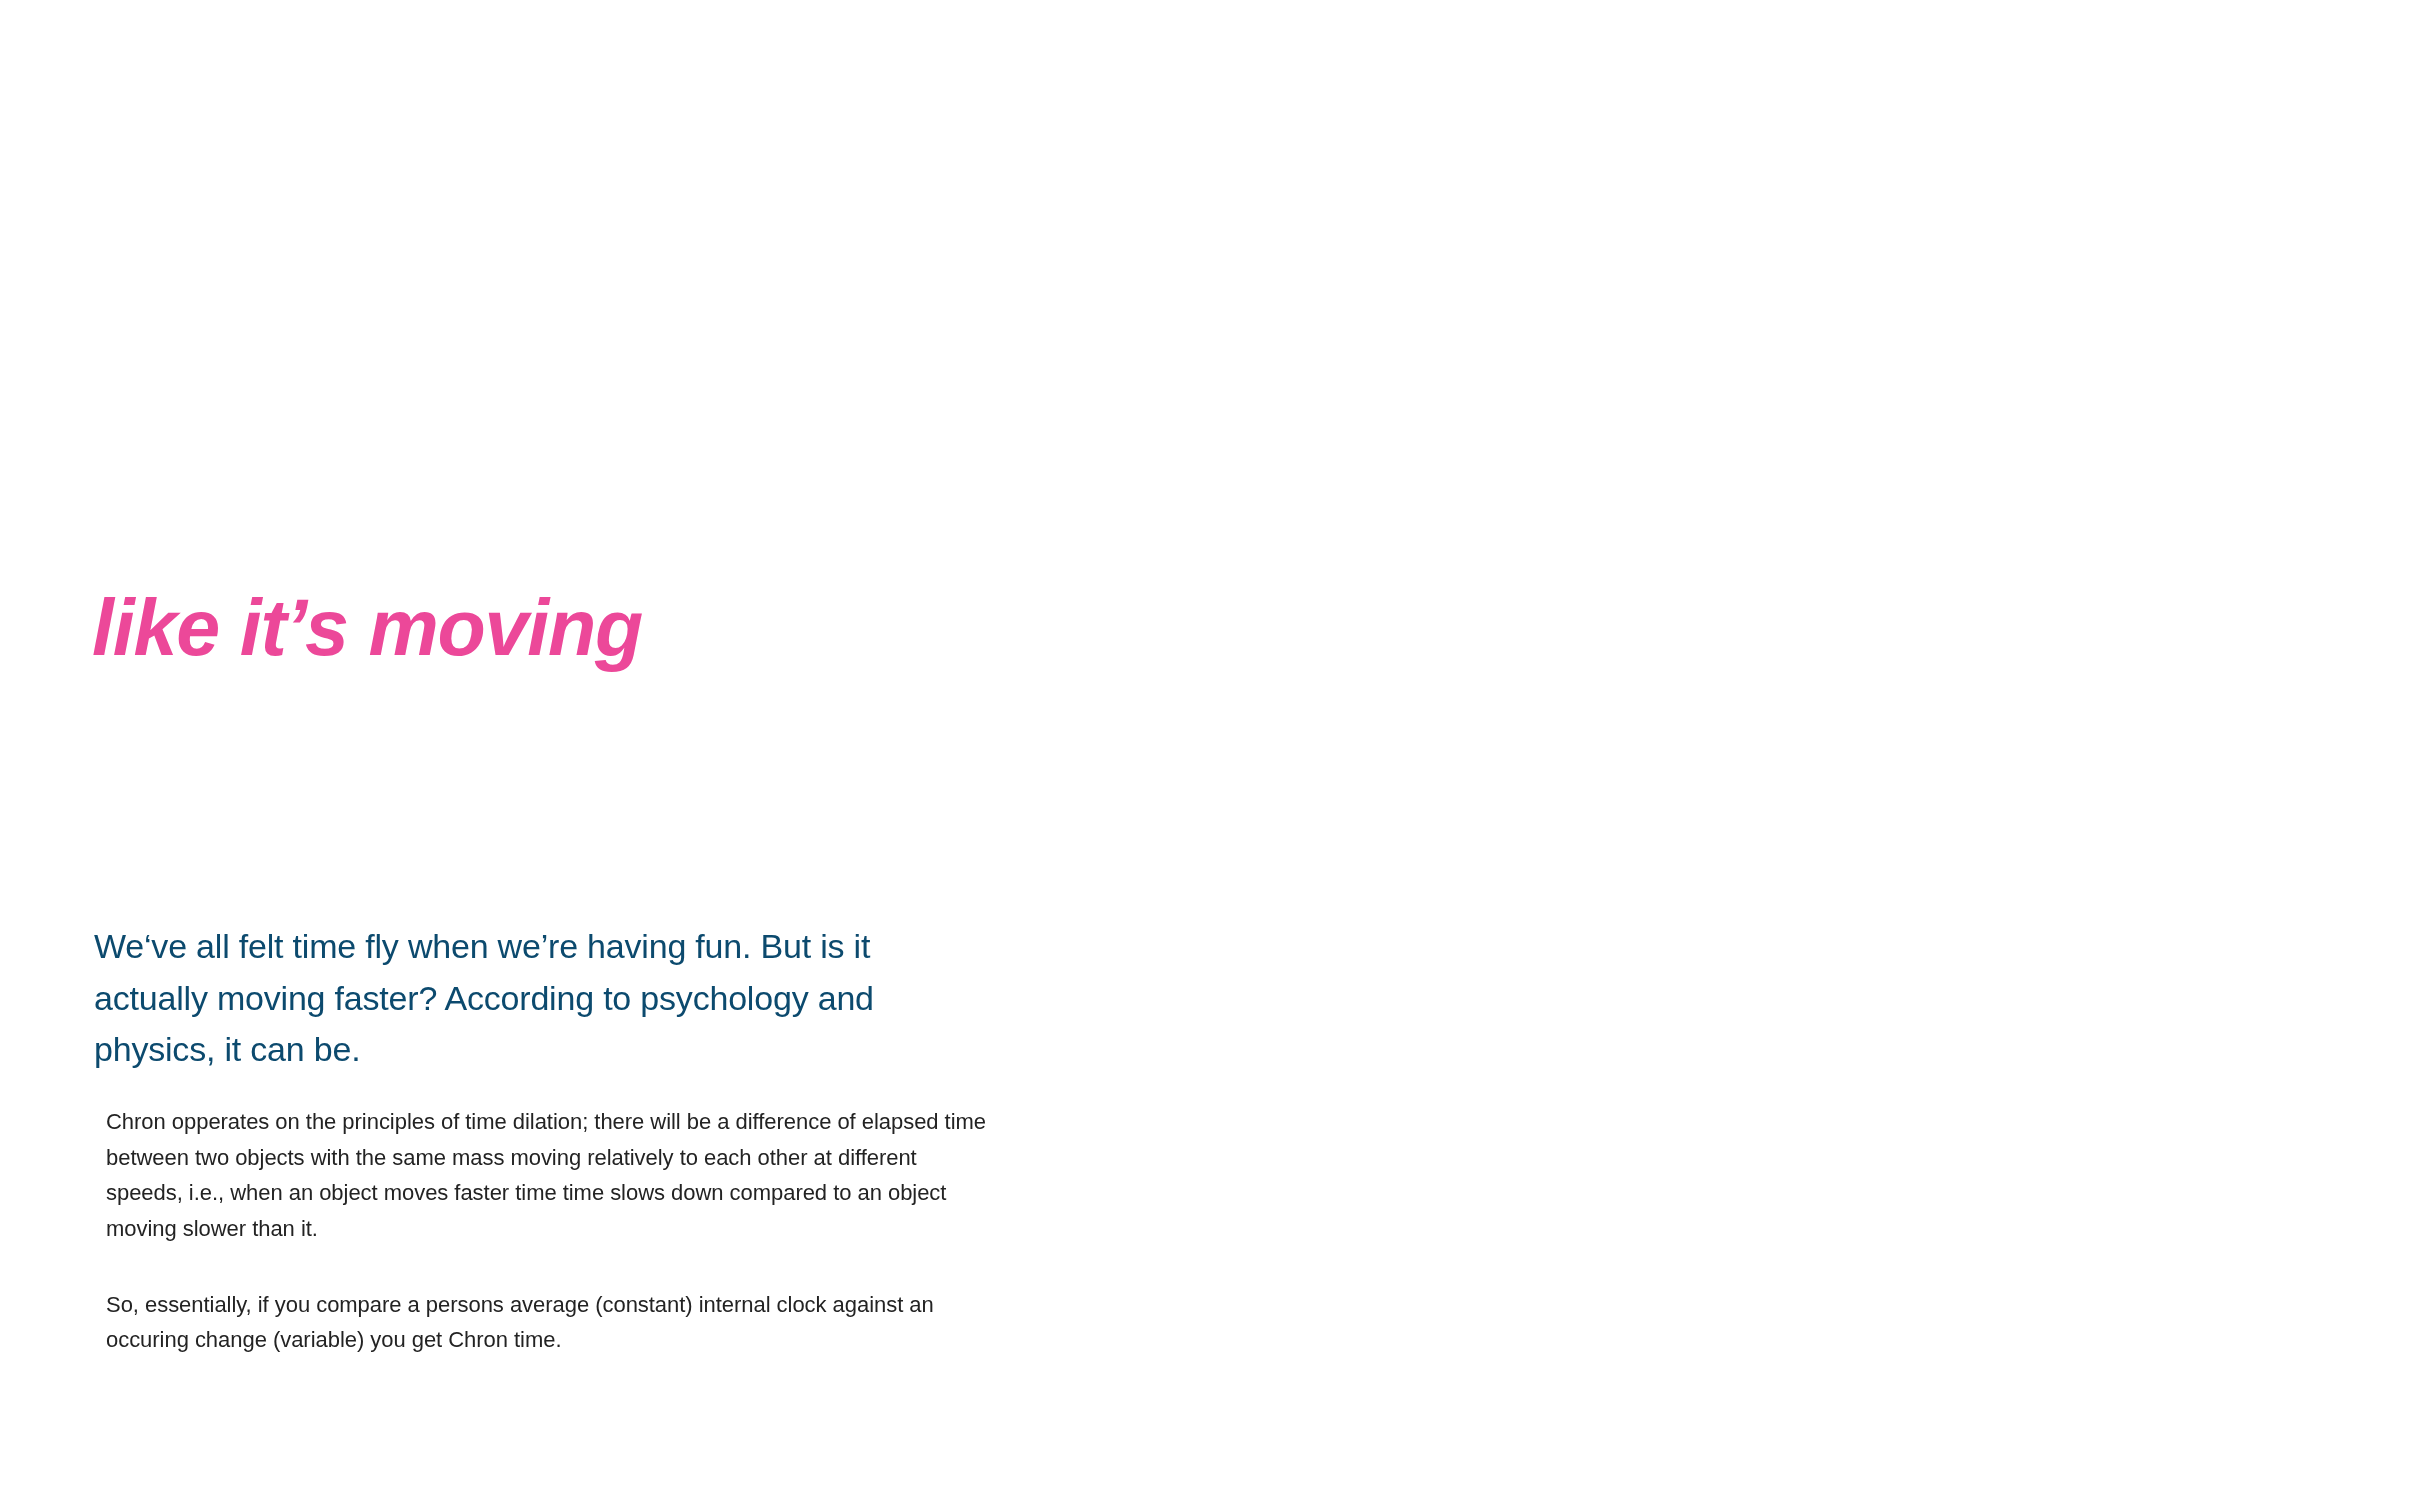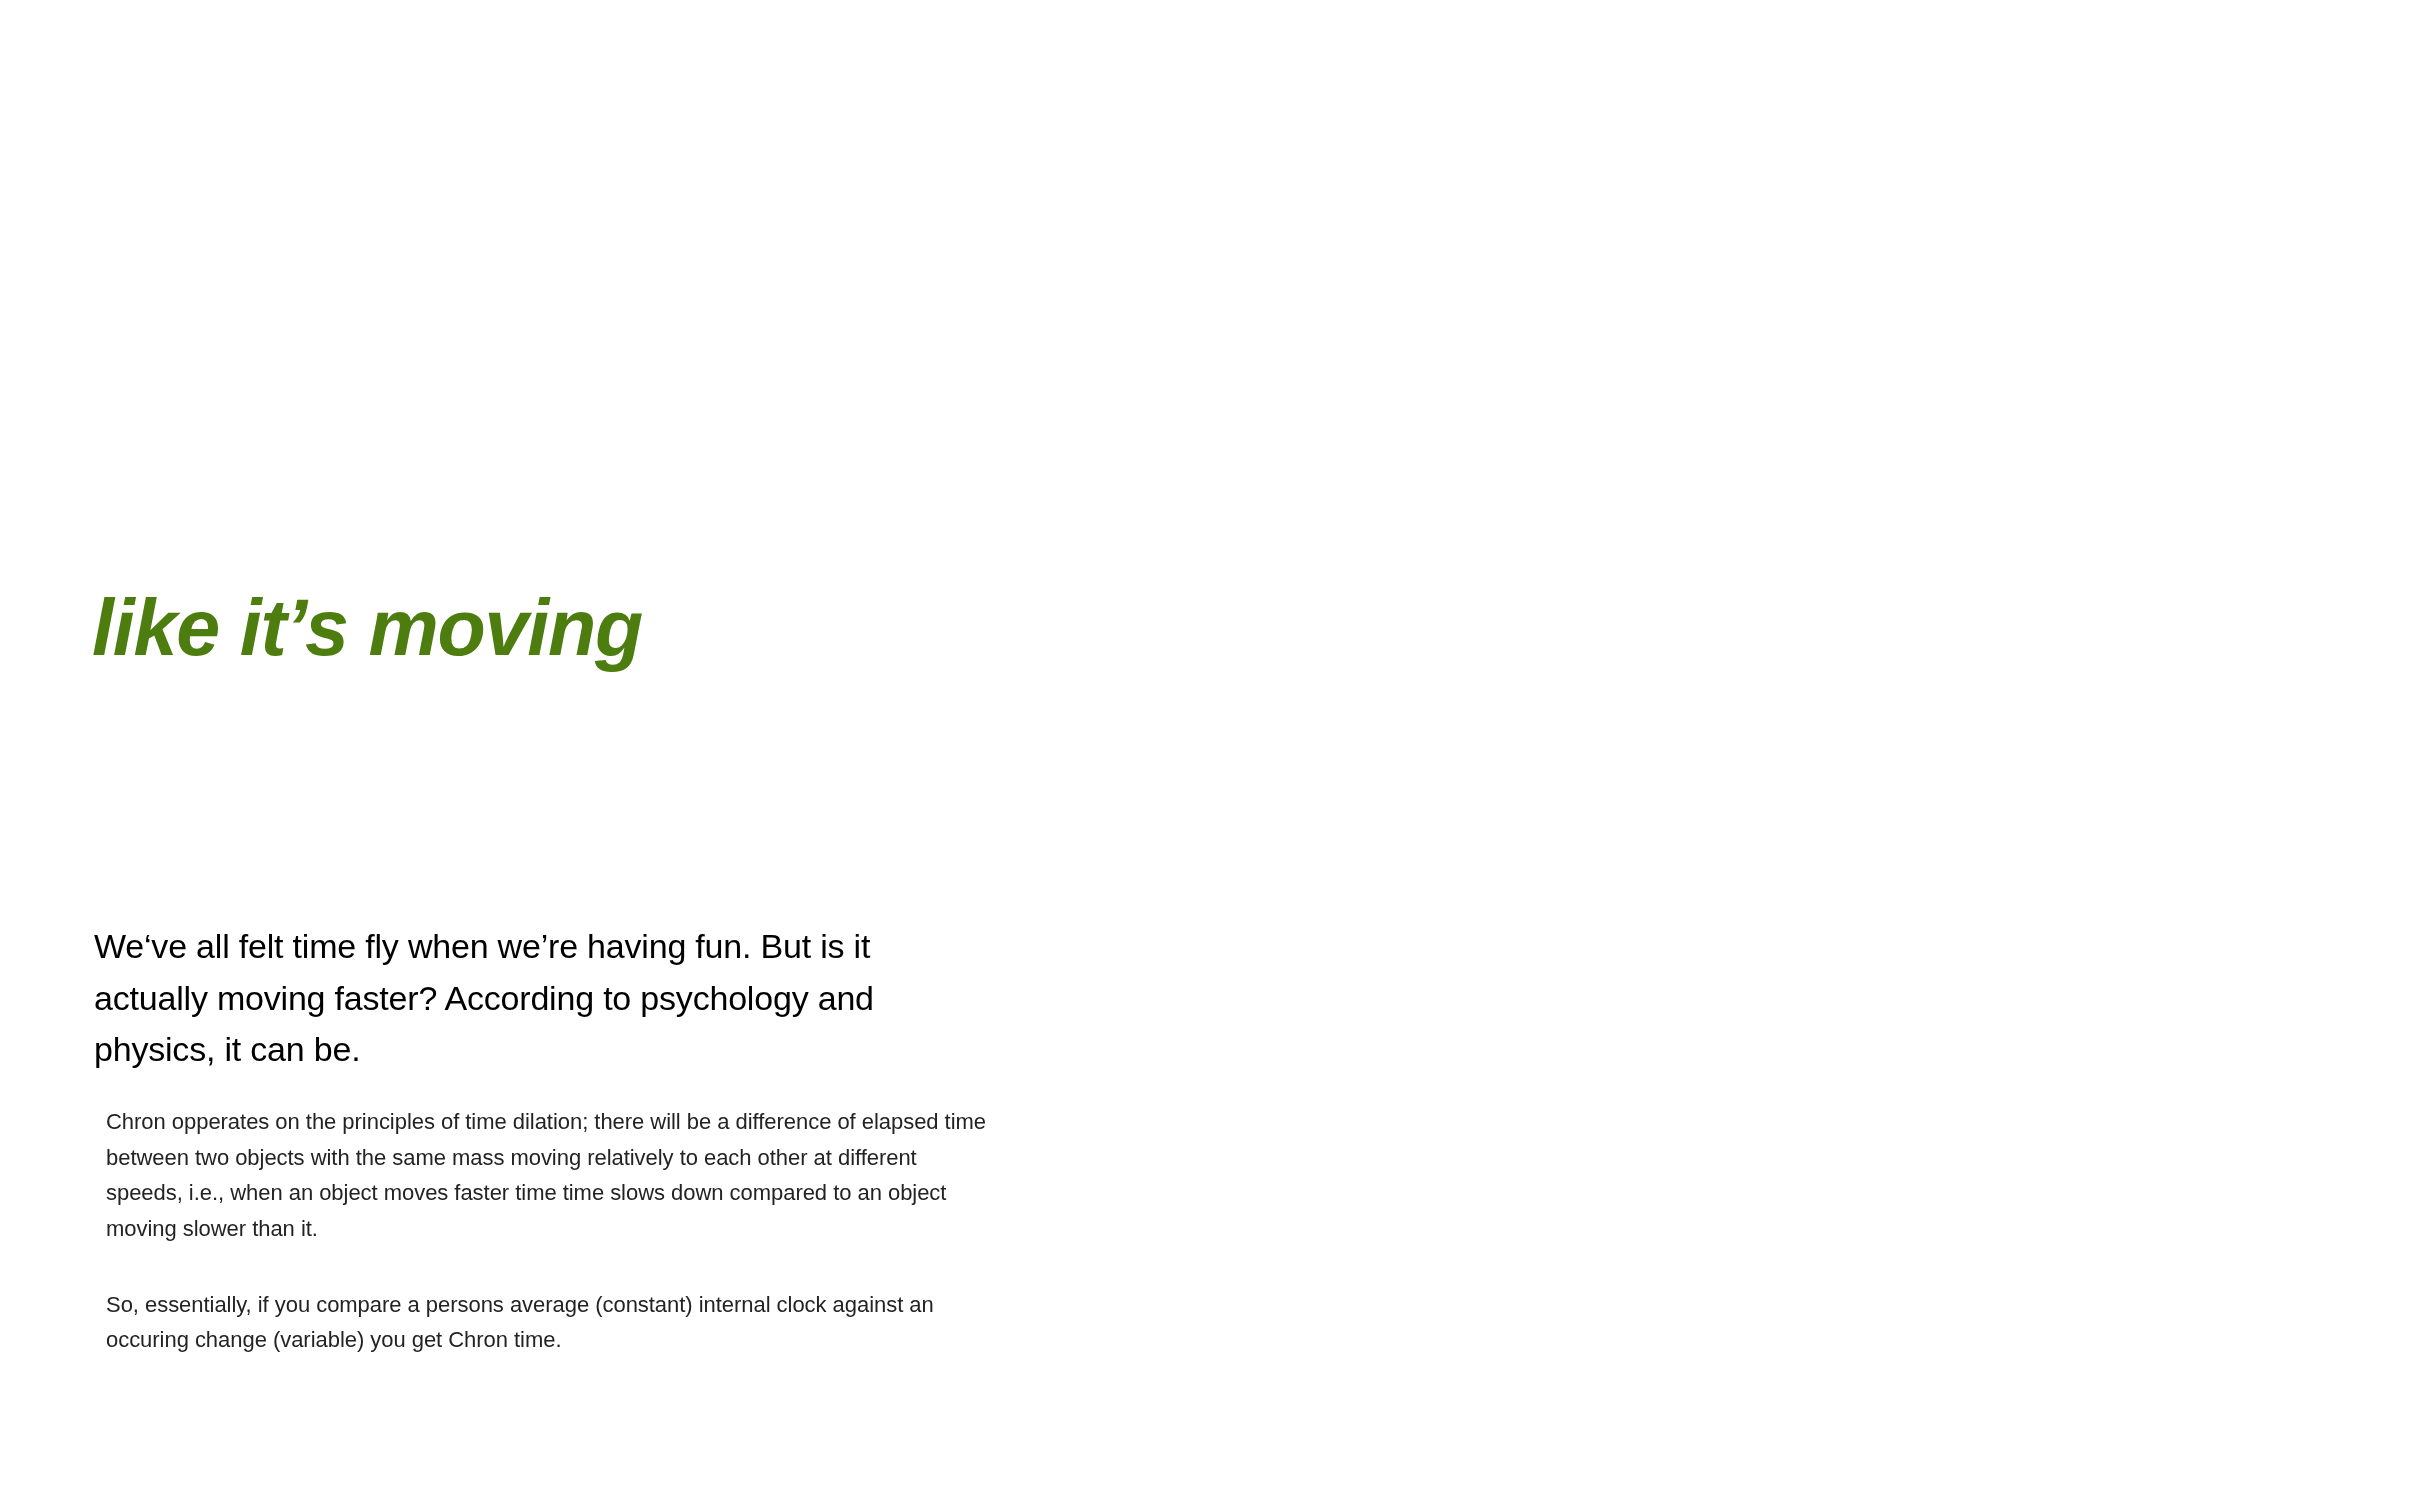--- a/index.html
+++ b/index.html
@@ -25,37 +25,37 @@
   .headline {
     position: absolute;
     left: 92px;
     top: 534px;
     font-family: "Liberation Sans", sans-serif;
     font-style: italic;
     font-weight: 700;
     font-size: 79px;
     line-height: 1.05;
     letter-spacing: -1.2px;
-    color: #4d7c0f;
+    color: #ec4899;
     white-space: nowrap;
   }
 
   .body-block {
     position: absolute;
     left: 94px;
     top: 921px;
     width: 922px;
   }
 
   .lede {
     font-family: "Liberation Sans", sans-serif;
     font-weight: 400;
     font-size: 34px;
     line-height: 1.52;
-    color: #000000;
+    color: #0c4a6e;
     letter-spacing: -0.2px;
     margin: 0 0 28px 0;
     max-width: 889px;
   }
 
   .para {
     font-family: "Liberation Sans", sans-serif;
     font-weight: 400;
     font-size: 22px;
     line-height: 1.62;

